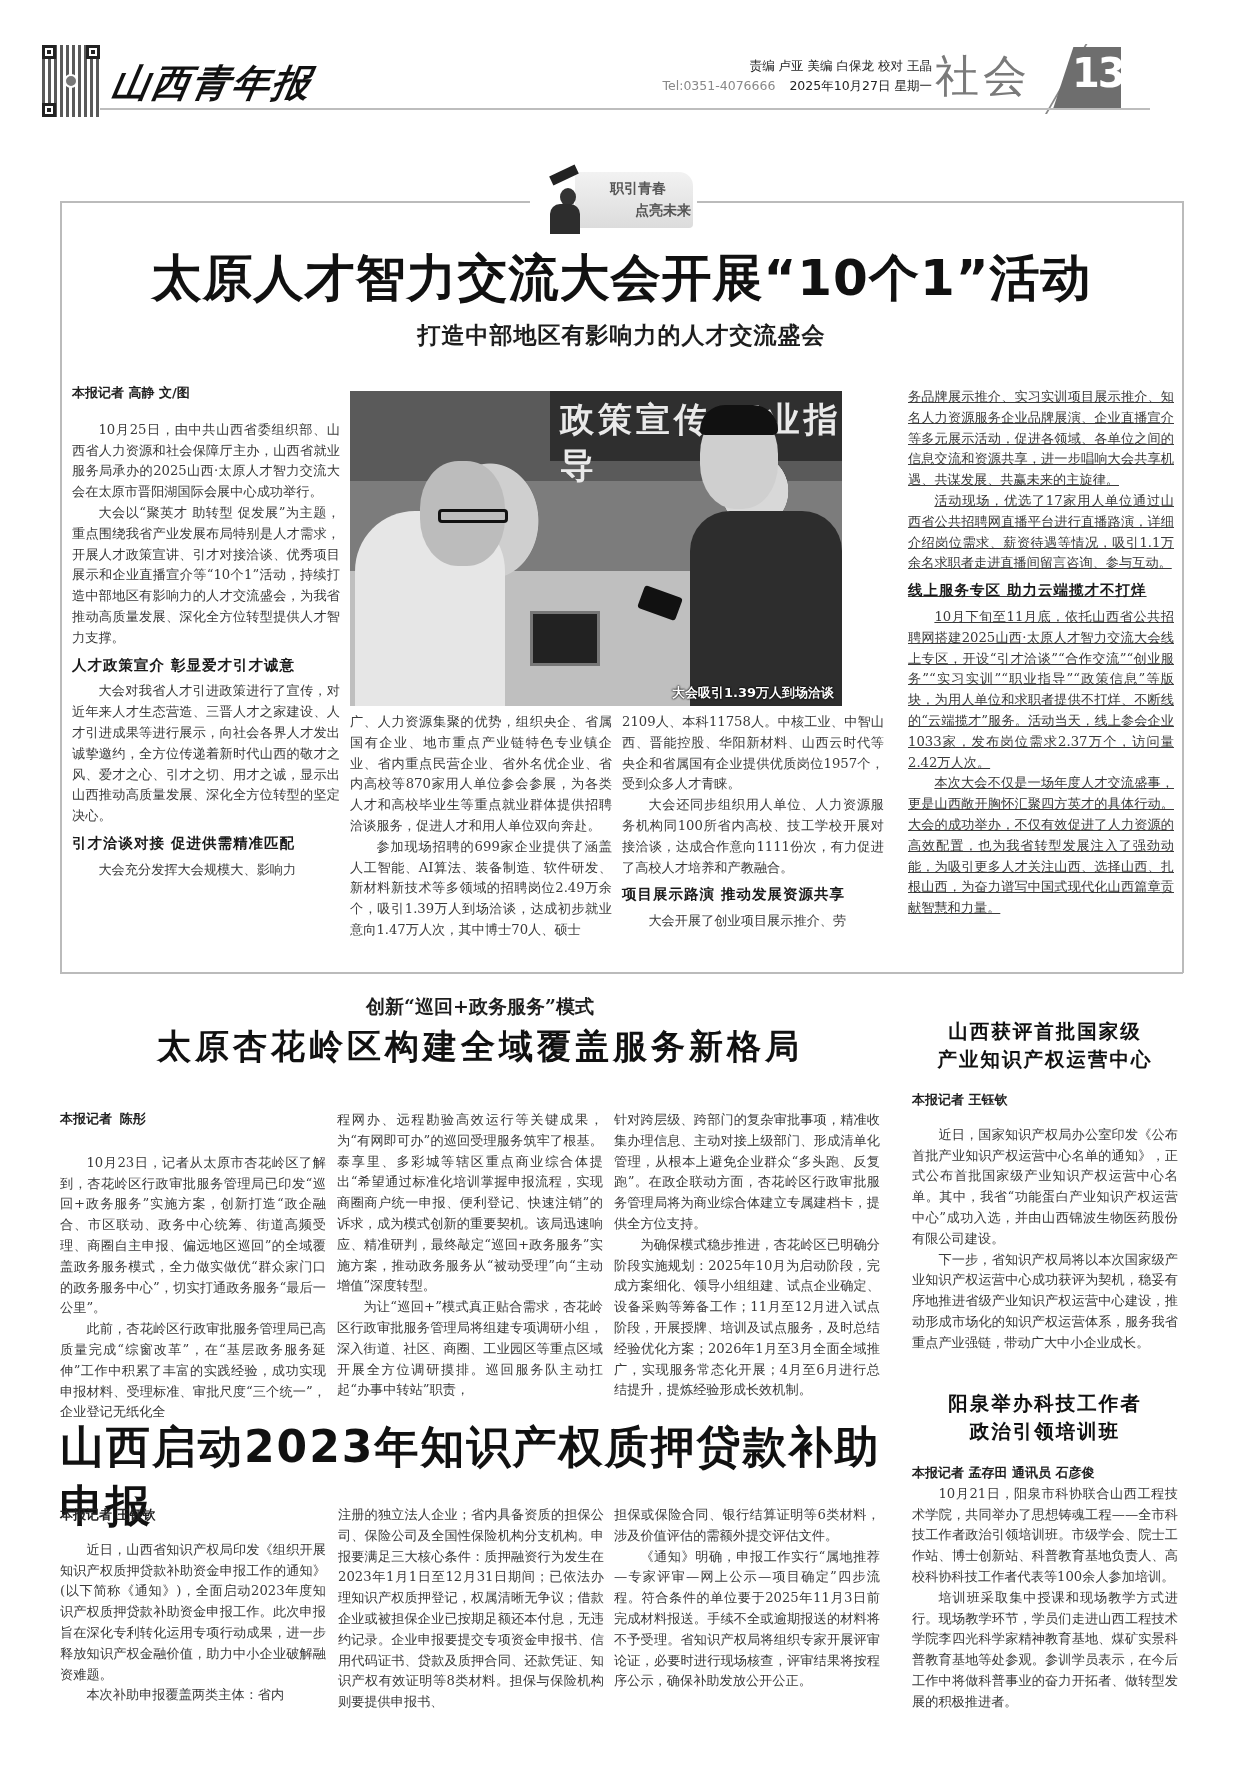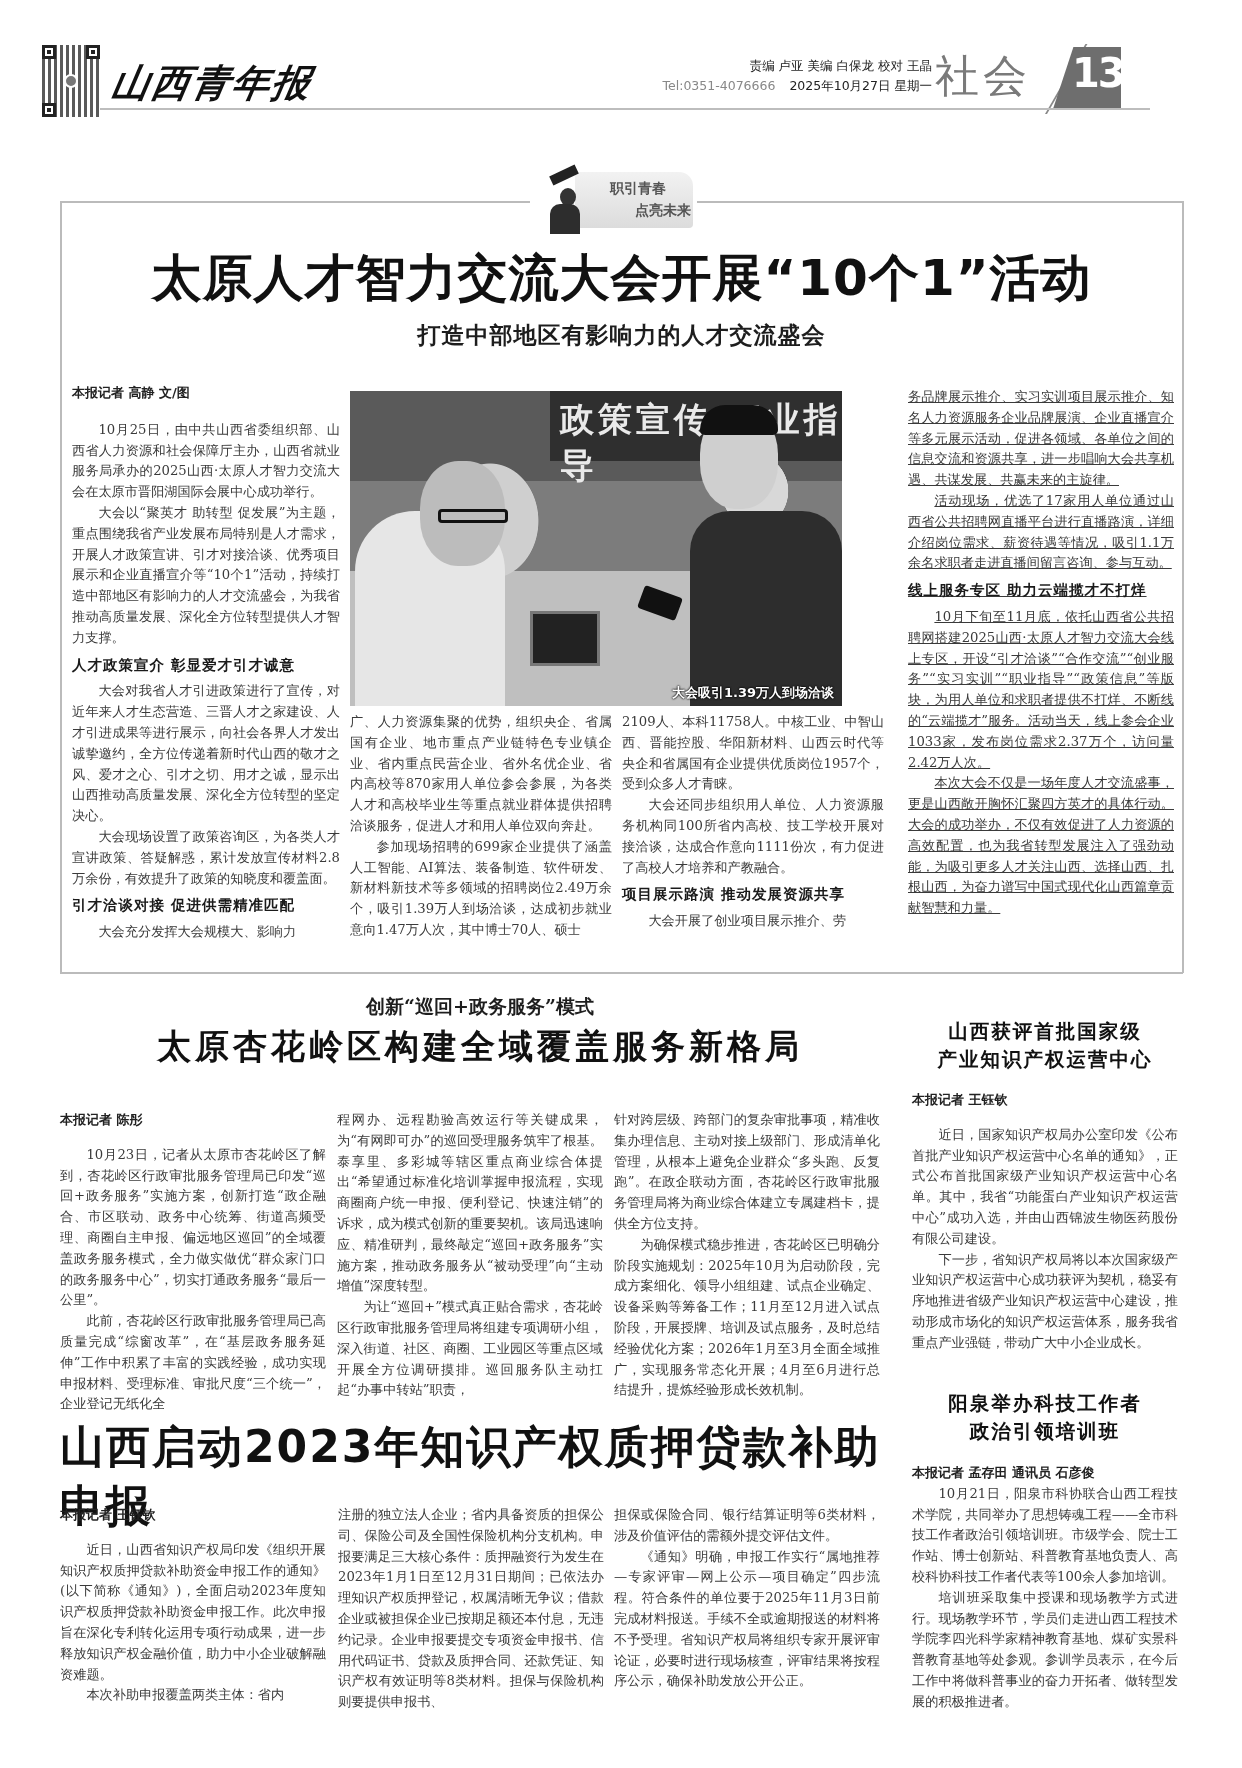--- a/index.html
+++ b/index.html
@@ -122,21 +122,20 @@
 
 <h1 class="headline-main">太原人才智力交流大会开展“10个1”活动</h1>
 <h2 class="subhead-main">打造中部地区有影响力的人才交流盛会</h2>
 
 <div class="col" style="left:72px; top:383px; width:268px;">
   <div class="byline" style="margin-bottom:16px;">本报记者 高静 文/图</div>
   <p>10月25日，由中共山西省委组织部、山西省人力资源和社会保障厅主办，山西省就业服务局承办的2025山西·太原人才智力交流大会在太原市晋阳湖国际会展中心成功举行。</p>
   <p>大会以“聚英才 助转型 促发展”为主题，重点围绕我省产业发展布局特别是人才需求，开展人才政策宣讲、引才对接洽谈、优秀项目展示和企业直播宣介等“10个1”活动，持续打造中部地区有影响力的人才交流盛会，为我省推动高质量发展、深化全方位转型提供人才智力支撑。</p>
   <h4>人才政策宣介 彰显爱才引才诚意</h4>
   <p>大会对我省人才引进政策进行了宣传，对近年来人才生态营造、三晋人才之家建设、人才引进成果等进行展示，向社会各界人才发出诚挚邀约，全方位传递着新时代山西的敬才之风、爱才之心、引才之切、用才之诚，显示出山西推动高质量发展、深化全方位转型的坚定决心。</p>
-  <p>大会现场设置了政策咨询区，为各类人才宣讲政策、答疑解惑，累计发放宣传材料2.8万余份，有效提升了政策的知晓度和覆盖面。</p>
   <h4>引才洽谈对接 促进供需精准匹配</h4>
   <p>大会充分发挥大会规模大、影响力</p>
 </div>
 
 <div class="photo">
   <div class="photo-banner"></div>
   <div class="photo-banner-text">政策宣传 职业指导</div>
   <div class="person-left"></div>
   <div class="person-left-head"></div>
   <div class="glasses"></div>
@@ -165,21 +164,21 @@
   <p>活动现场，优选了17家用人单位通过山西省公共招聘网直播平台进行直播路演，详细介绍岗位需求、薪资待遇等情况，吸引1.1万余名求职者走进直播间留言咨询、参与互动。</p>
   <h4>线上服务专区 助力云端揽才不打烊</h4>
   <p>10月下旬至11月底，依托山西省公共招聘网搭建2025山西·太原人才智力交流大会线上专区，开设“引才洽谈”“合作交流”“创业服务”“实习实训”“职业指导”“政策信息”等版块，为用人单位和求职者提供不打烊、不断线的“云端揽才”服务。活动当天，线上参会企业1033家，发布岗位需求2.37万个，访问量2.42万人次。</p>
   <p>本次大会不仅是一场年度人才交流盛事，更是山西敞开胸怀汇聚四方英才的具体行动。大会的成功举办，不仅有效促进了人力资源的高效配置，也为我省转型发展注入了强劲动能，为吸引更多人才关注山西、选择山西、扎根山西，为奋力谱写中国式现代化山西篇章贡献智慧和力量。</p>
 </div>
 
 <div class="kicker2">创新“巡回+政务服务”模式</div>
 <h2 class="headline2">太原杏花岭区构建全域覆盖服务新格局</h2>
 
 <div class="col" style="left:60px; top:1110px; width:266px;">
-  <div class="byline" style="margin-bottom:14px;">本报记者 陈彤</div>
+  <div class="byline" style="margin-bottom:22px;font-family:Liberation Mono, monospace;">本报记者 陈彤</div>
   <p>10月23日，记者从太原市杏花岭区了解到，杏花岭区行政审批服务管理局已印发“巡回+政务服务”实施方案，创新打造“政企融合、市区联动、政务中心统筹、街道高频受理、商圈自主申报、偏远地区巡回”的全域覆盖政务服务模式，全力做实做优“群众家门口的政务服务中心”，切实打通政务服务“最后一公里”。</p>
   <p>此前，杏花岭区行政审批服务管理局已高质量完成“综窗改革”，在“基层政务服务延伸”工作中积累了丰富的实践经验，成功实现申报材料、受理标准、审批尺度“三个统一”，企业登记无纸化全</p>
 </div>
 <div class="col" style="left:337px; top:1110px; width:266px;">
   <p class="cont">程网办、远程勘验高效运行等关键成果，为“有网即可办”的巡回受理服务筑牢了根基。泰享里、多彩城等辖区重点商业综合体提出“希望通过标准化培训掌握申报流程，实现商圈商户统一申报、便利登记、快速注销”的诉求，成为模式创新的重要契机。该局迅速响应、精准研判，最终敲定“巡回+政务服务”实施方案，推动政务服务从“被动受理”向“主动增值”深度转型。</p>
   <p>为让“巡回+”模式真正贴合需求，杏花岭区行政审批服务管理局将组建专项调研小组，深入街道、社区、商圈、工业园区等重点区域开展全方位调研摸排。巡回服务队主动扛起“办事中转站”职责，</p>
 </div>
 <div class="col" style="left:614px; top:1110px; width:266px;">
   <p class="cont">针对跨层级、跨部门的复杂审批事项，精准收集办理信息、主动对接上级部门、形成清单化管理，从根本上避免企业群众“多头跑、反复跑”。在政企联动方面，杏花岭区行政审批服务管理局将为商业综合体建立专属建档卡，提供全方位支持。</p>
   <p>为确保模式稳步推进，杏花岭区已明确分阶段实施规划：2025年10月为启动阶段，完成方案细化、领导小组组建、试点企业确定、设备采购等筹备工作；11月至12月进入试点阶段，开展授牌、培训及试点服务，及时总结经验优化方案；2026年1月至3月全面全域推广，实现服务常态化开展；4月至6月进行总结提升，提炼经验形成长效机制。</p>

